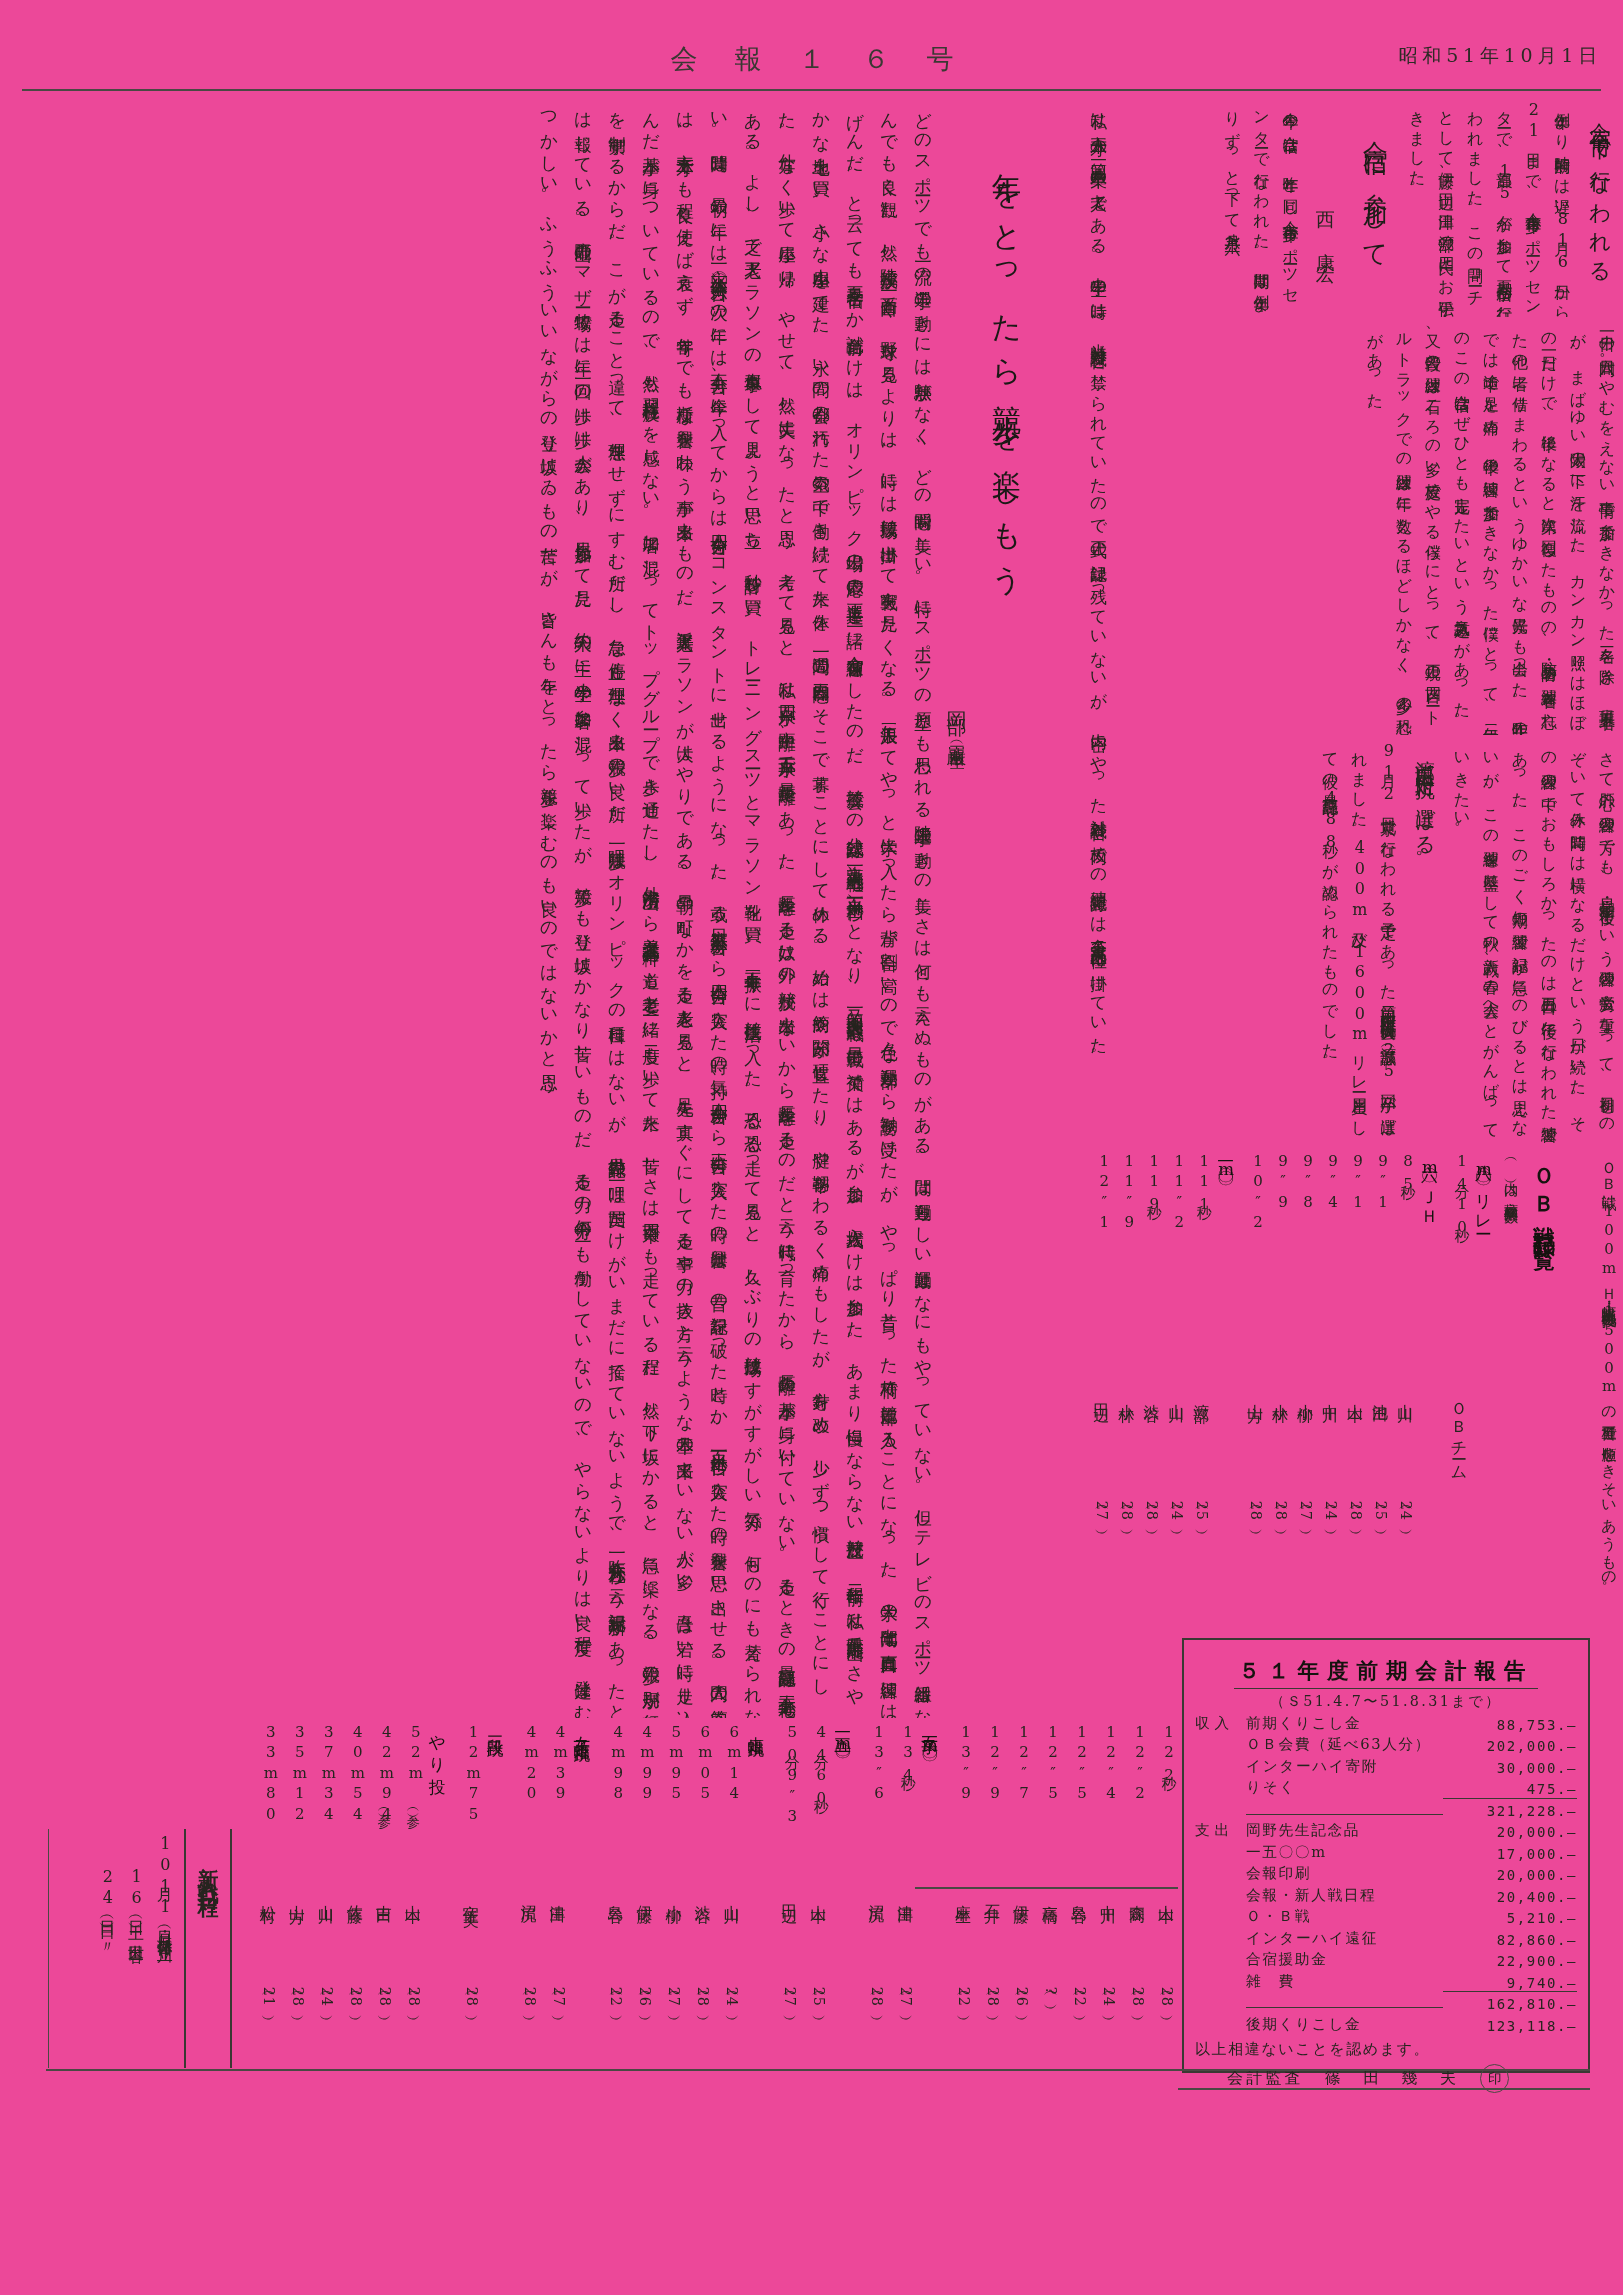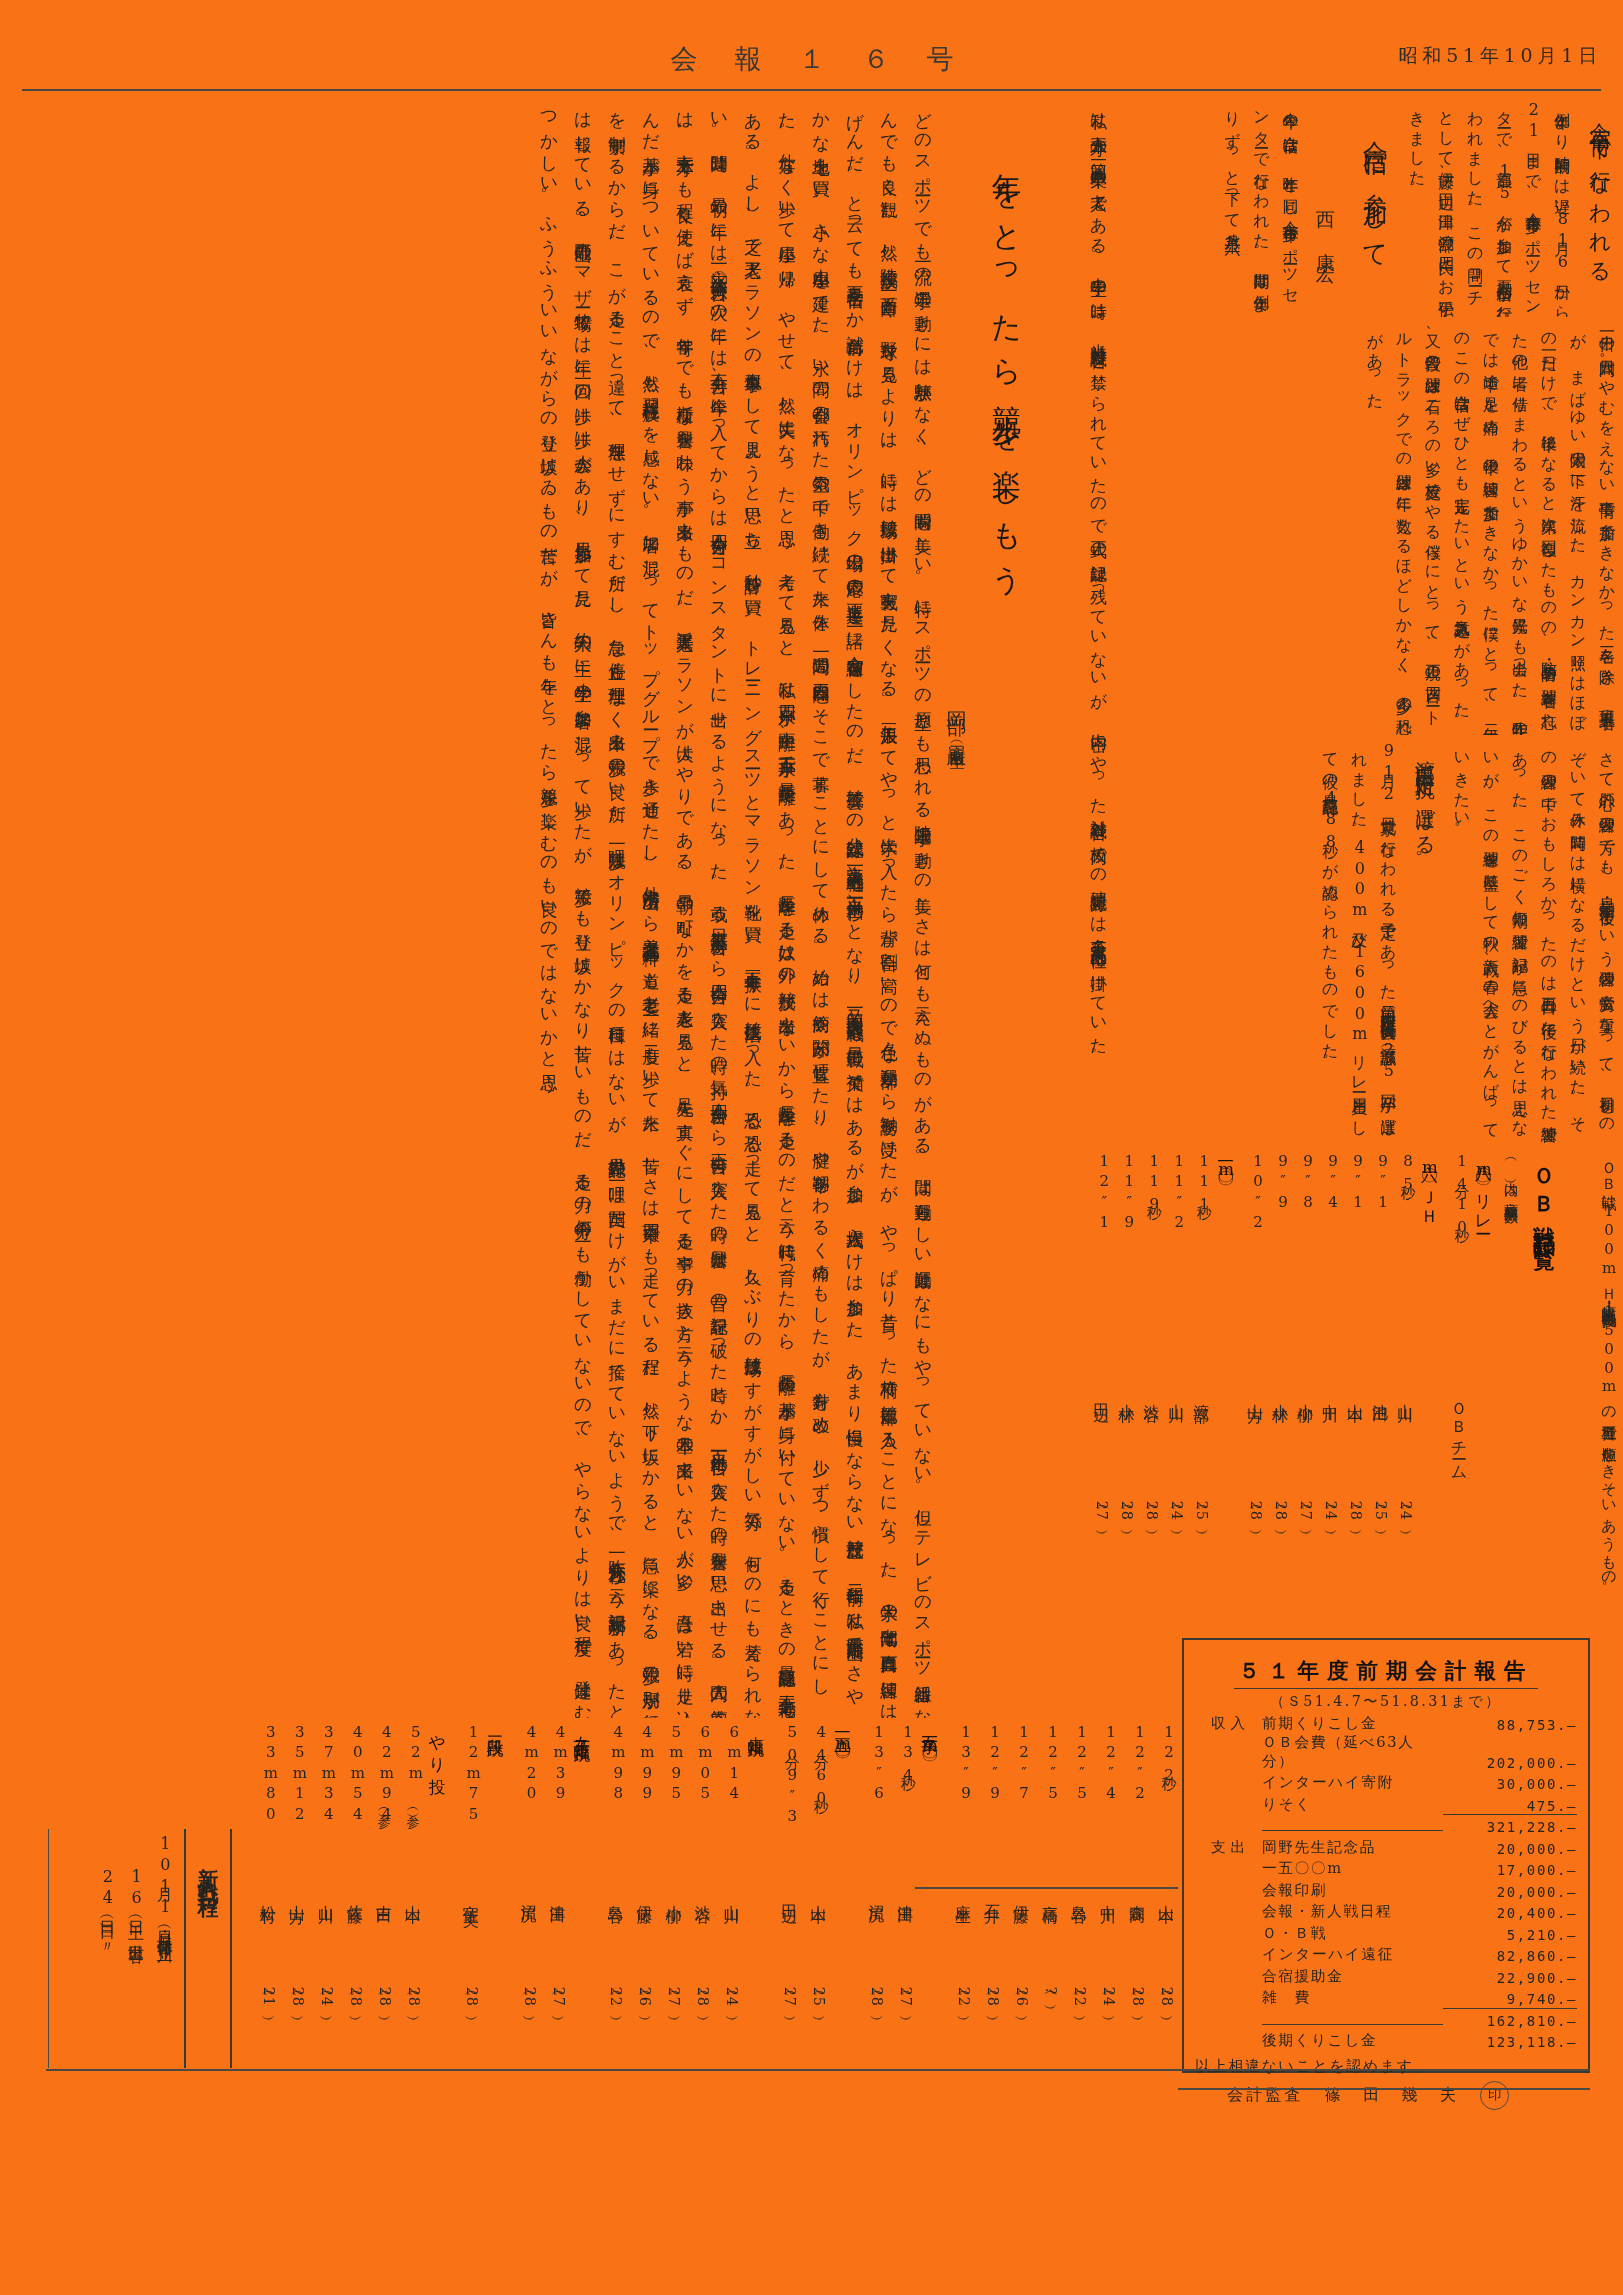--- a/index.html
+++ b/index.html
@@ -1,17 +1,17 @@
 <!DOCTYPE html>
 <html lang="ja" style="font-size:12.8px"><head>
 <meta charset="utf-8">
 <style>
   html,body{margin:0;padding:0;}
   body{background:#e8e6e0;font-family:"DejaVu Serif","Liberation Serif",serif;}
-  #page{position:relative;width:1624px;height:2295px;background:#f97316;color:#26241f;overflow:hidden;}
+  #page{position:relative;width:1624px;height:2295px;background:#ec4899;color:#26241f;overflow:hidden;}
 
   
   .masthead-title{position:absolute;top:41px;left:0;width:100%;text-align:center;
     font-size:27px;letter-spacing:37px;text-indent:37px;color:#3a3833;}
   .masthead-date{position:absolute;top:43px;right:22px;font-size:19px;letter-spacing:4.8px;color:#2c2a25;}
   .rule{position:absolute;background:#4a4843;}
 
   
   .v{writing-mode:vertical-rl;text-orientation:upright;line-break:anywhere;}
   .band{position:absolute;writing-mode:vertical-rl;text-orientation:upright;
@@ -52,21 +52,21 @@
   .rec-intro{flex:0 0 auto;writing-mode:vertical-rl;text-orientation:upright;
     font-size:15px;line-height:27px;width:57px;letter-spacing:0.8px;}
 
   
   #acct{position:absolute;left:1182px;top:1638px;width:408px;height:435px;
     border:2.4px solid #3a3833;box-sizing:border-box;padding:16px 11px;writing-mode:horizontal-tb;}
   .acct-title-wrap{text-align:center;}
   .acct-title{display:inline-block;font-size:21.5px;font-weight:bold;letter-spacing:8px;
     border-bottom:1.6px solid #3a3833;padding:0 4.8px 3.2px 4.8px;color:#15130f;}
   .acct-period{text-align:center;font-size:14.3px;letter-spacing:2.4px;margin-top:3.2px;}
-  .arow{display:grid;grid-template-columns:51px 1fr 134px;align-items:end;min-height:21.5px;font-size:14.7px;margin-left:16px;}
+  .arow{display:grid;grid-template-columns:51px 1fr 134px;align-items:end;min-height:21.5px;font-size:14.7px;}
   .arow .alabel{letter-spacing:4.8px;}
   .arow .aitem{letter-spacing:1.6px;}
   .arow .aamt{text-align:right;letter-spacing:1.6px;font-family:"DejaVu Sans Mono","Liberation Mono",monospace;font-size:14px;}
   .arow.total .aitem,.arow.total .aamt{border-top:1.6px solid #3a3833;padding-top:4px;}
   .acct-attest{font-size:15px;letter-spacing:1.6px;margin-top:6.4px;}
   .acct-auditor{font-size:16px;letter-spacing:3.2px;margin-top:4.8px;padding-left:32px;display:flex;align-items:center;gap:21px;}
   .seal{display:inline-flex;width:27px;height:27px;border:1.6px solid #4a4843;border-radius:50%;
     align-items:center;justify-content:center;font-size:13.5px;letter-spacing:0;}
 
   

